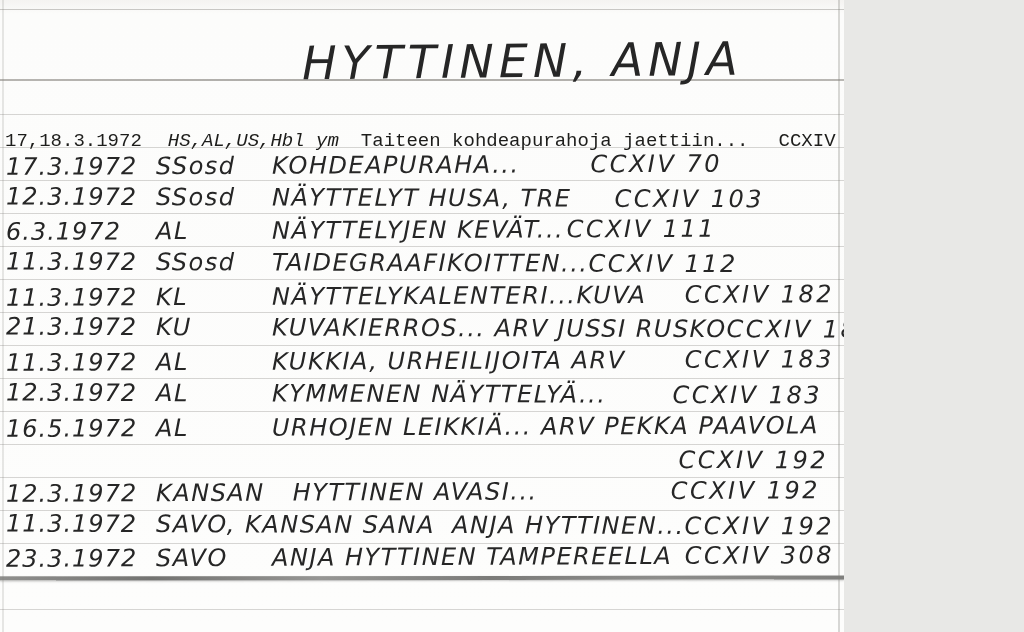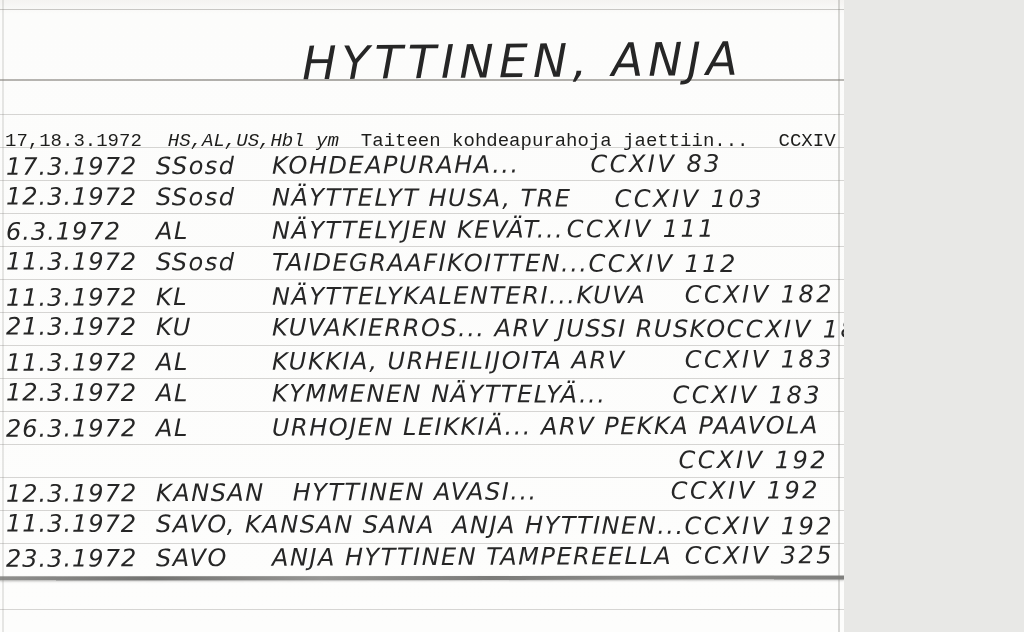--- a/index.html
+++ b/index.html
@@ -131,21 +131,21 @@
     <span class="tt">Taiteen  kohdeapurahoja jaettiin...</span>
     <span class="tr">CCXIV 78</span>
     <span class="anno">-80</span>
   </div>
 
   <div class="entries hand">
     <div class="row">
       <span class="d">17.3.1972</span>
       <span class="s">SSosd</span>
       <span class="t">KOHDEAPURAHA...</span>
-      <span class="r">CCXIV 83</span>
+      <span class="r">CCXIV 70</span>
     </div>
     <div class="row">
       <span class="d">12.3.1972</span>
       <span class="s">SSosd</span>
       <span class="t">NÄYTTELYT HUSA, TRE</span>
       <span class="r">CCXIV 103</span>
     </div>
     <div class="row">
       <span class="d">6.3.1972</span>
       <span class="s">AL</span>
@@ -176,21 +176,21 @@
       <span class="t">KUKKIA, URHEILIJOITA  ARV</span>
       <span class="r">CCXIV 183</span>
     </div>
     <div class="row">
       <span class="d">12.3.1972</span>
       <span class="s">AL</span>
       <span class="t">KYMMENEN NÄYTTELYÄ...</span>
       <span class="r">CCXIV 183</span>
     </div>
     <div class="row">
-      <span class="d">26.3.1972</span>
+      <span class="d">16.5.1972</span>
       <span class="s">AL</span>
       <span class="t">URHOJEN LEIKKIÄ... ARV PEKKA PAAVOLA</span>
       <span class="r"></span>
     </div>
     <div class="row">
       <span class="d"></span>
       <span class="s"></span>
       <span class="t"></span>
       <span class="r">CCXIV 192</span>
     </div>
@@ -203,17 +203,17 @@
     <div class="row">
       <span class="d">11.3.1972</span>
       <span class="s">SAVO, KANSAN SANA</span>
       <span class="t">ANJA HYTTINEN...</span>
       <span class="r">CCXIV 192</span>
     </div>
     <div class="row">
       <span class="d">23.3.1972</span>
       <span class="s">SAVO</span>
       <span class="t">ANJA HYTTINEN TAMPEREELLA</span>
-      <span class="r">CCXIV 325</span>
+      <span class="r">CCXIV 308</span>
     </div>
   </div>
 
 </div>
 
 </body></html>

